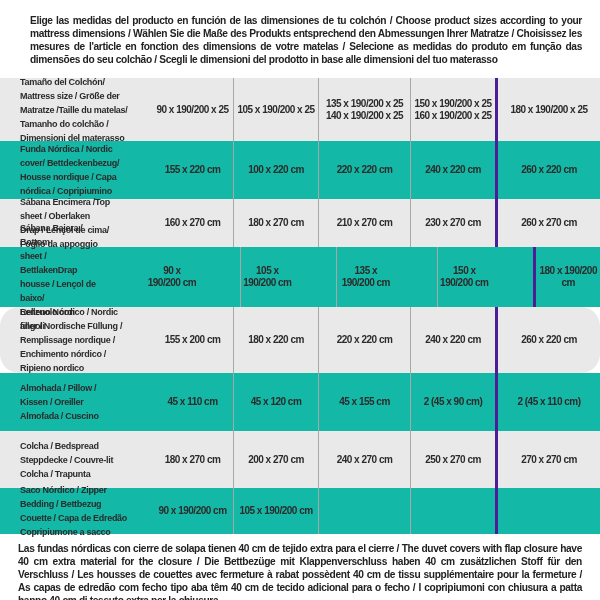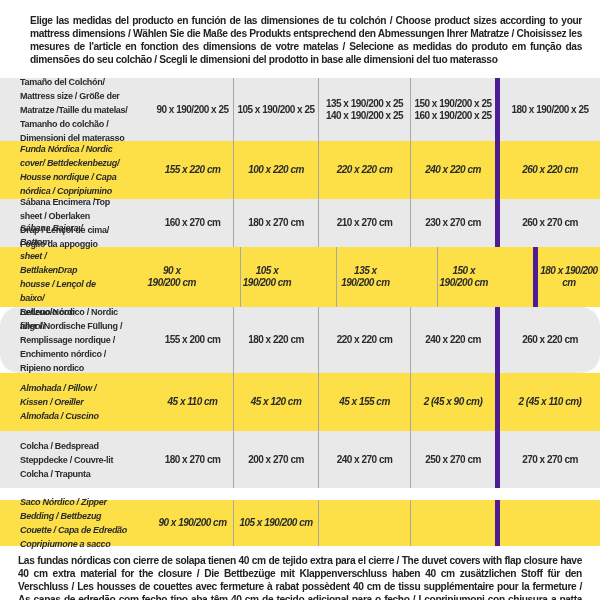--- a/index.html
+++ b/index.html
@@ -9,39 +9,39 @@
     color:#262626;overflow:hidden;
   }
   .intro{
     margin:0;padding:14px 18px 0 30px;
     font-size:10.2px;line-height:13px;font-weight:bold;
     letter-spacing:-0.35px;text-align:justify;color:#222;
   }
   .size-table{margin-top:12px;width:600px;}
   .row{display:flex;width:600px;}
   .row.gray{background:#e9e9e9;}
-  .row.white{background:#fde047;font-style:italic;}
+  .row.white{background:#14b8a6;}
   .r0{height:63px;} .r1{height:58px;} .r2{height:48px;} .r3{height:60px;gap:43px;}
-  .r4{height:66px;border-radius:19px;} .r5{height:58px;} .r6{height:57px;} .r7{height:46px;margin-top:12px;}
+  .r4{height:66px;border-radius:19px;} .r5{height:58px;} .r6{height:57px;} .r7{height:46px;}
   .cell{
     display:flex;align-items:center;justify-content:center;
     box-sizing:border-box;
   }
   .cell span{
     white-space:pre-line;font-weight:bold;color:#2b2b2b;
   }
   .label-cell{width:152px;justify-content:flex-start;padding-left:20px;padding-right:4px;}
   .label-cell span{font-size:9px;line-height:14px;letter-spacing:-0.3px;text-align:left;}
   .val{text-align:center;}
   .val span{font-size:10px;line-height:12px;letter-spacing:-0.5px;text-align:center;}
   .c1{width:81px;}
   .c2{width:85px;border-left:1px solid #a8a8a8;}
   .c3{width:92px;border-left:1px solid #a8a8a8;}
   .c4{width:85px;border-left:1px solid #a8a8a8;}
-  .c5{width:105px;border-left:5px solid #4c1d95;}
+  .c5{width:105px;border-left:3px solid #4c1d95;}
   .footnote{
     margin:0;padding:8px 18px 0 18px;
     font-size:10.2px;line-height:13px;font-weight:bold;
     letter-spacing:-0.35px;text-align:justify;color:#222;
   }
 </style>
 </head>
 <body>
 
 <p class="intro">Elige las medidas del producto en función de las dimensiones de tu colchón / Choose product sizes according to your mattress dimensions / Wählen Sie die Maße des Produkts entsprechend den Abmessungen Ihrer Matratze / Choisissez les mesures de l'article en fonction des dimensions de votre matelas / Selecione as medidas do produto em função das dimensões do seu colchão / Scegli le dimensioni del prodotto in base alle dimensioni del tuo materasso</p>

